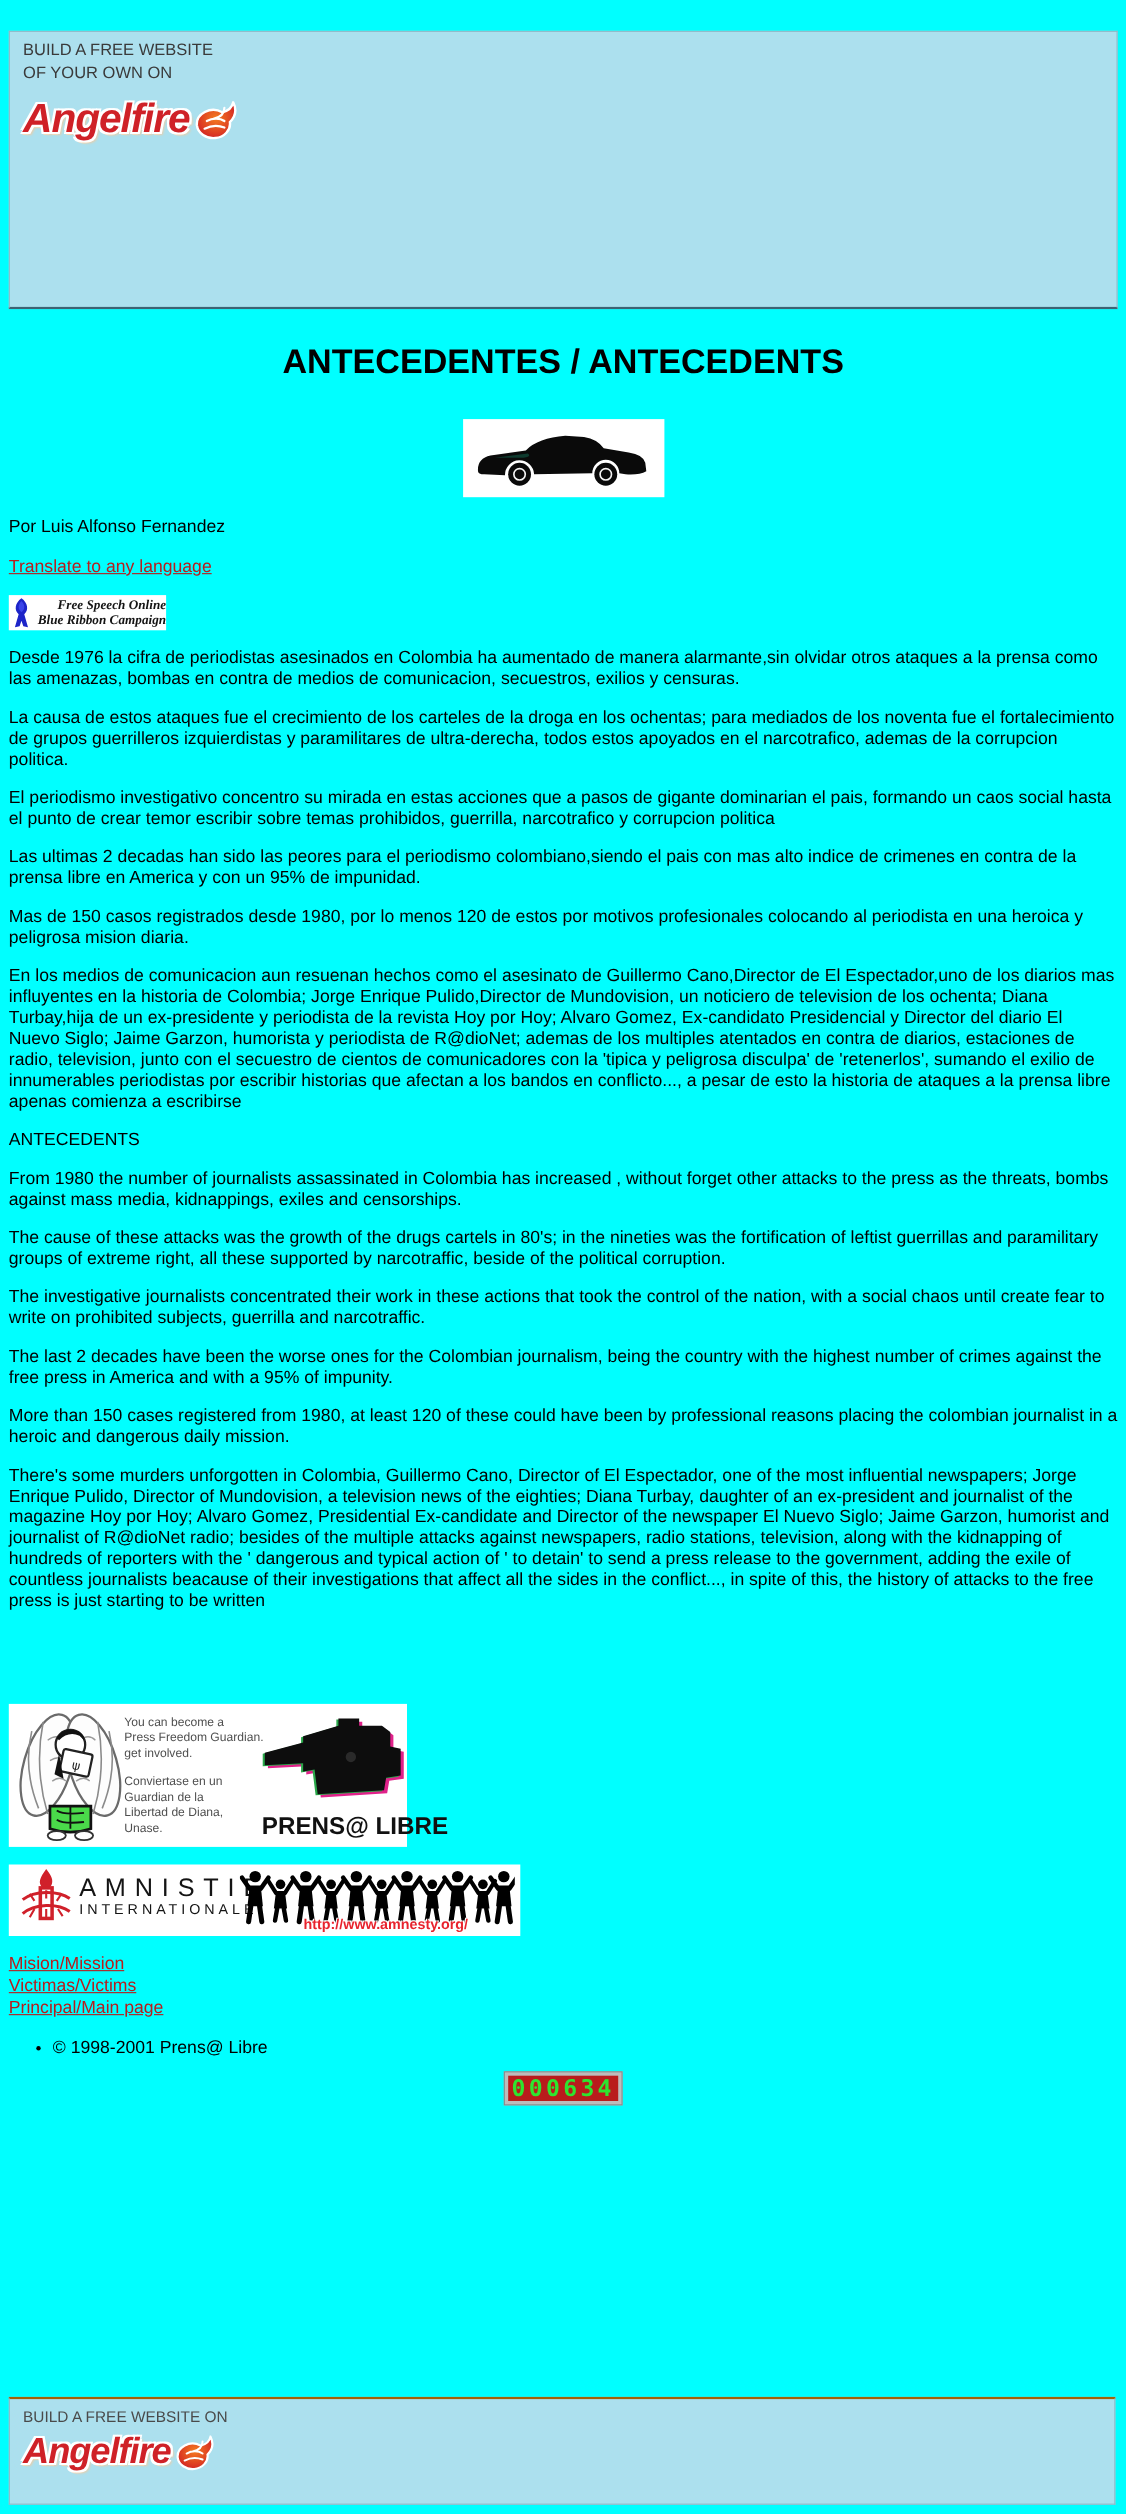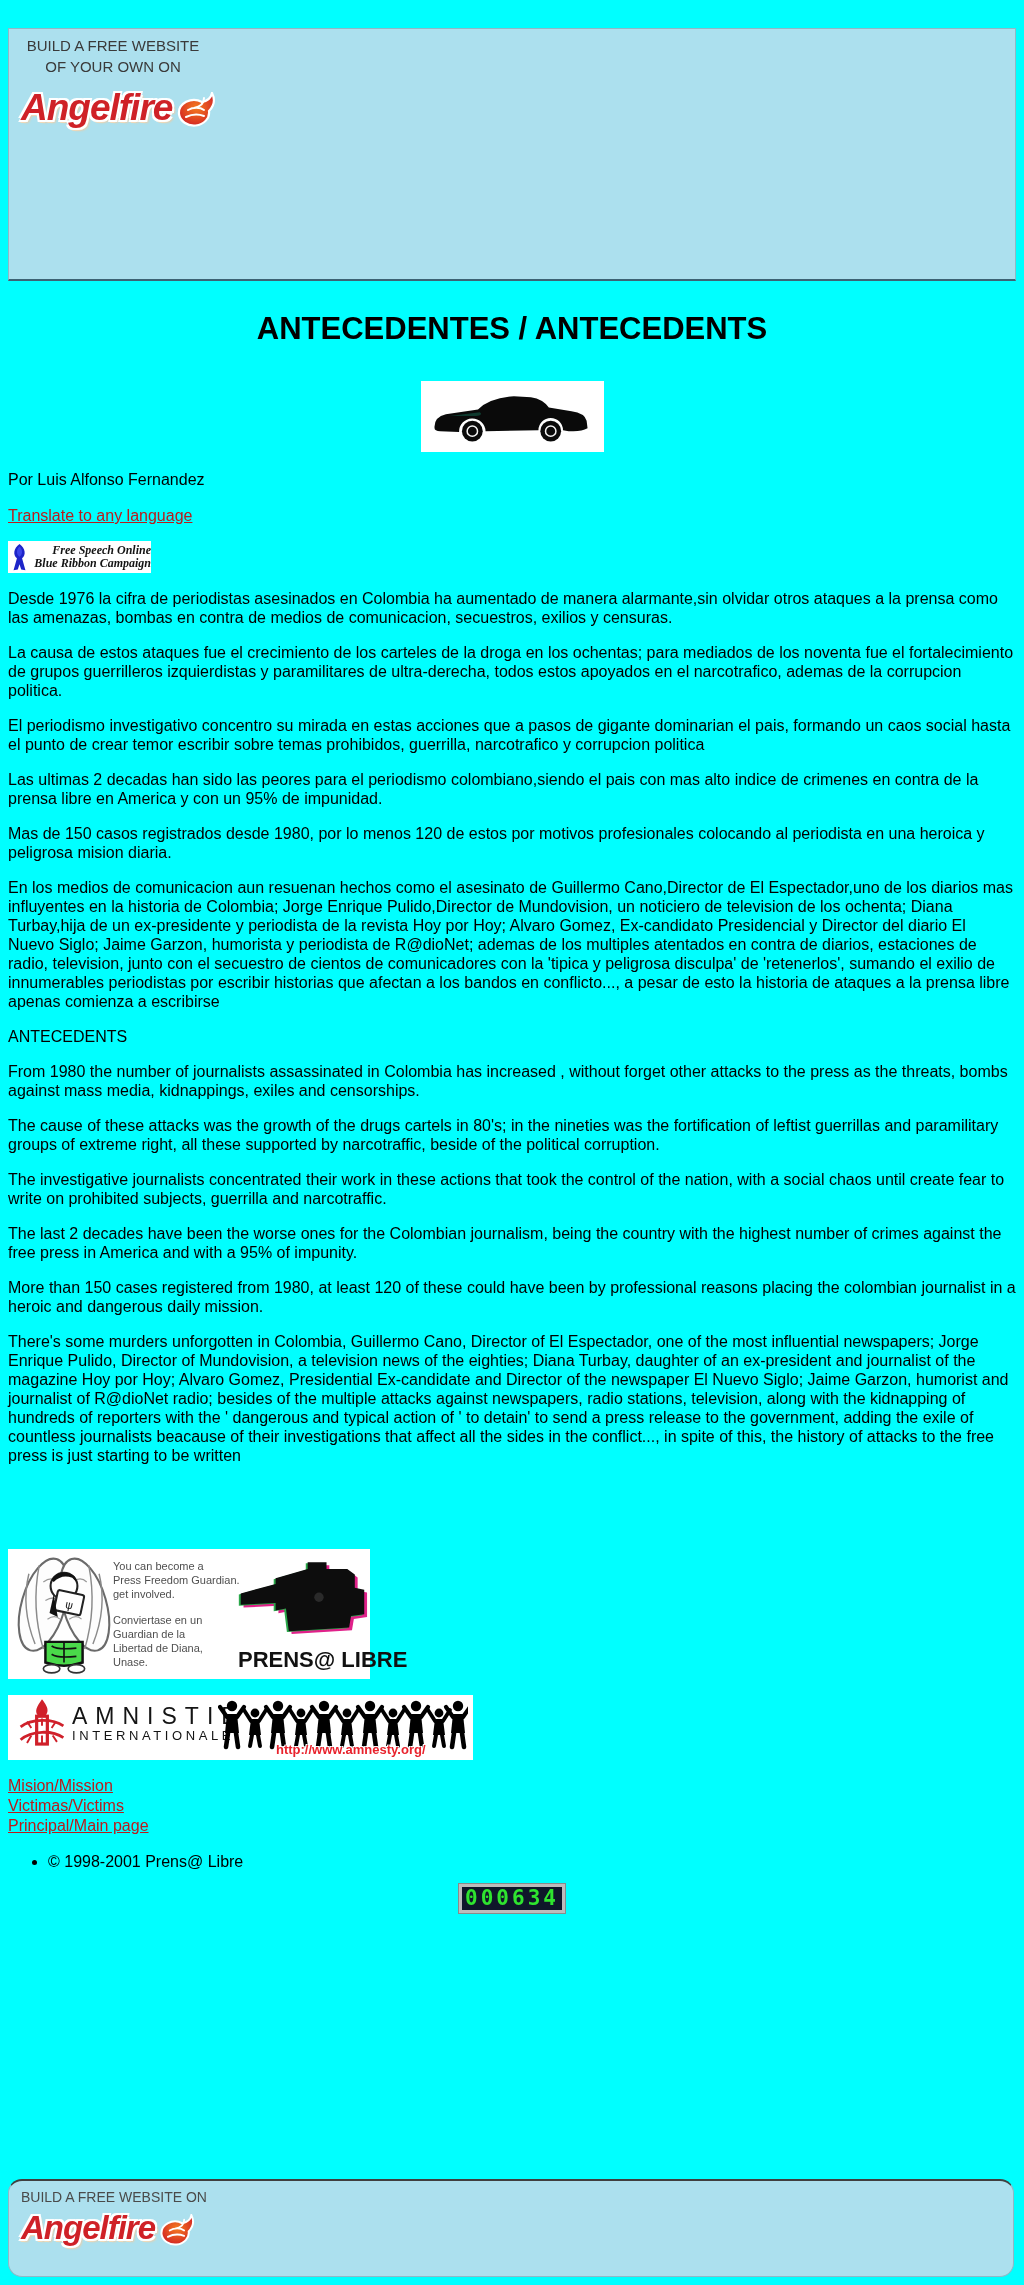--- a/index.html
+++ b/index.html
@@ -16,25 +16,24 @@
     background:#ace0ee;
     border:1px solid #8fb8c6;
   }
   .ad-top {
     margin:28px 8px 0 8px; height:244px;
     border-bottom:2px solid #3d6374;
     padding:6px 0 0 12px;
   }
   .ad-bottom {
     position:absolute; left:8px; top:2179px; width:992px; height:87px;
-    border-top:2px solid #404040;
+    border-top:2px solid #a16207;
     padding:8px 0 0 12px;
-    border-radius:14px;
-  }
-  .ad-text { width:184px; text-align:center; font-size:15px; color:#3a3a3a; line-height:21px; }
+  }
+  .ad-text { width:184px; font-size:15px; color:#3a3a3a; line-height:21px; }
   .ad-text-left { font-size:14px; color:#4a4a4a; }
   .af-logo { display:flex; align-items:center; margin-top:10px; }
   .af-word {
     font-size:37px; font-weight:bold; font-style:italic; letter-spacing:-1px;
     color:#cf2127;
     text-shadow:-2px -2px 0 #fff, 2px -2px 0 #fff, -2px 2px 0 #fff, 2px 2px 0 #fff,
                  0 3px 0 #f0d9b8, 3px 3px 2px #e6cfae;
   }
   .af-flame { margin-left:2px; margin-top:4px; }
 
@@ -92,21 +91,21 @@
 
   .nav-links { margin-top:16px; line-height:20px; }
   ul.copy-list { margin:16px 0 0 0; }
   ul.copy-list li { line-height:19px; }
 
   .counter-wrap { text-align:center; margin-top:12px; }
   .counter-frame {
     display:inline-block; background:#bcbcbc; border:1px solid #8a8a8a; padding:3px;
   }
   .counter {
-    background:#0f172a; color:#2fe42f; font-family:"DejaVu Sans Mono", monospace;
+    background:#b91c1c; color:#2fe42f; font-family:"DejaVu Sans Mono", monospace;
     font-size:21px; font-weight:bold; letter-spacing:3px; padding:0 3px; line-height:23px;
   }
   .hidden-defs { position:absolute; width:0; height:0; }
 </style>
 </head>
 <body>
 
 <svg class="hidden-defs" aria-hidden="true">
   <defs>
     <radialGradient id="afgrad" cx="50%" cy="45%" r="60%">

